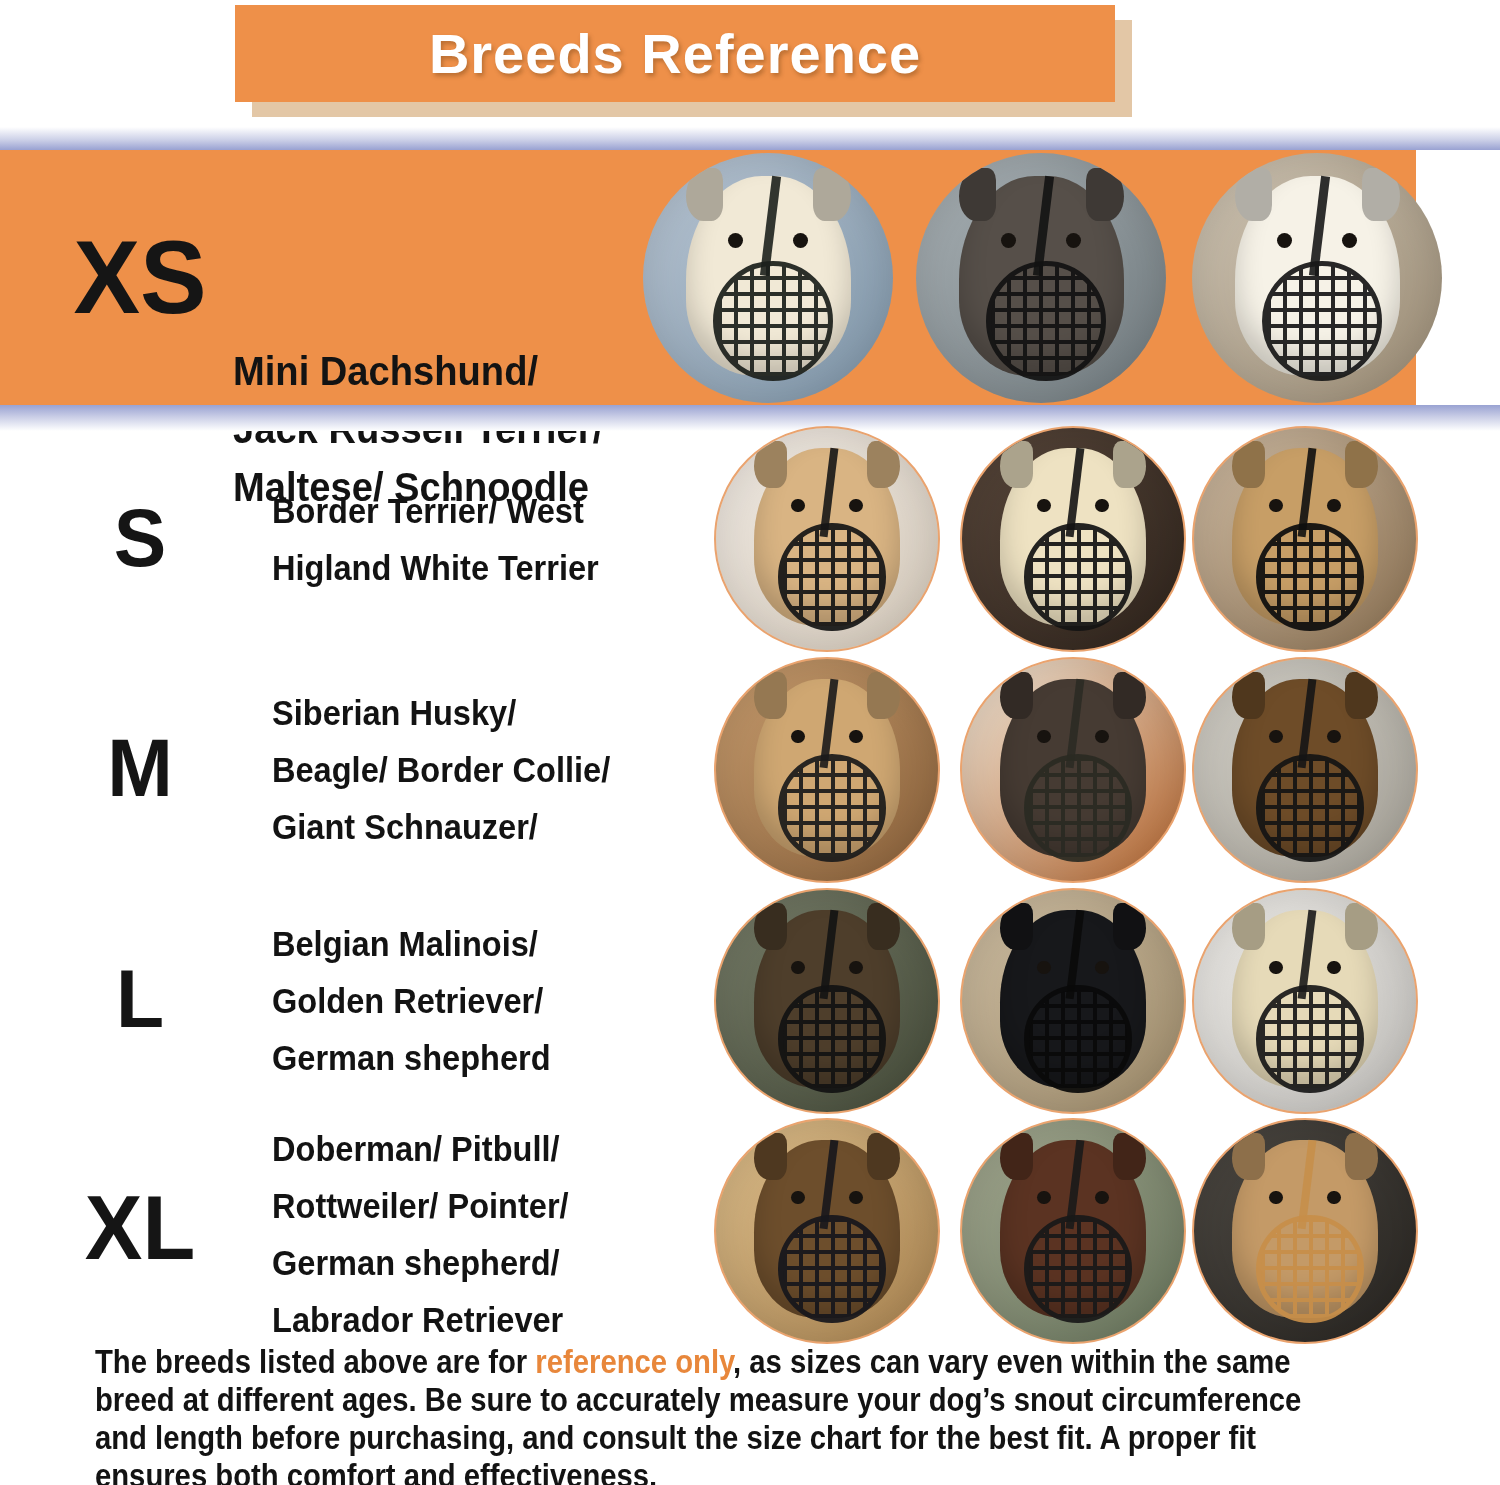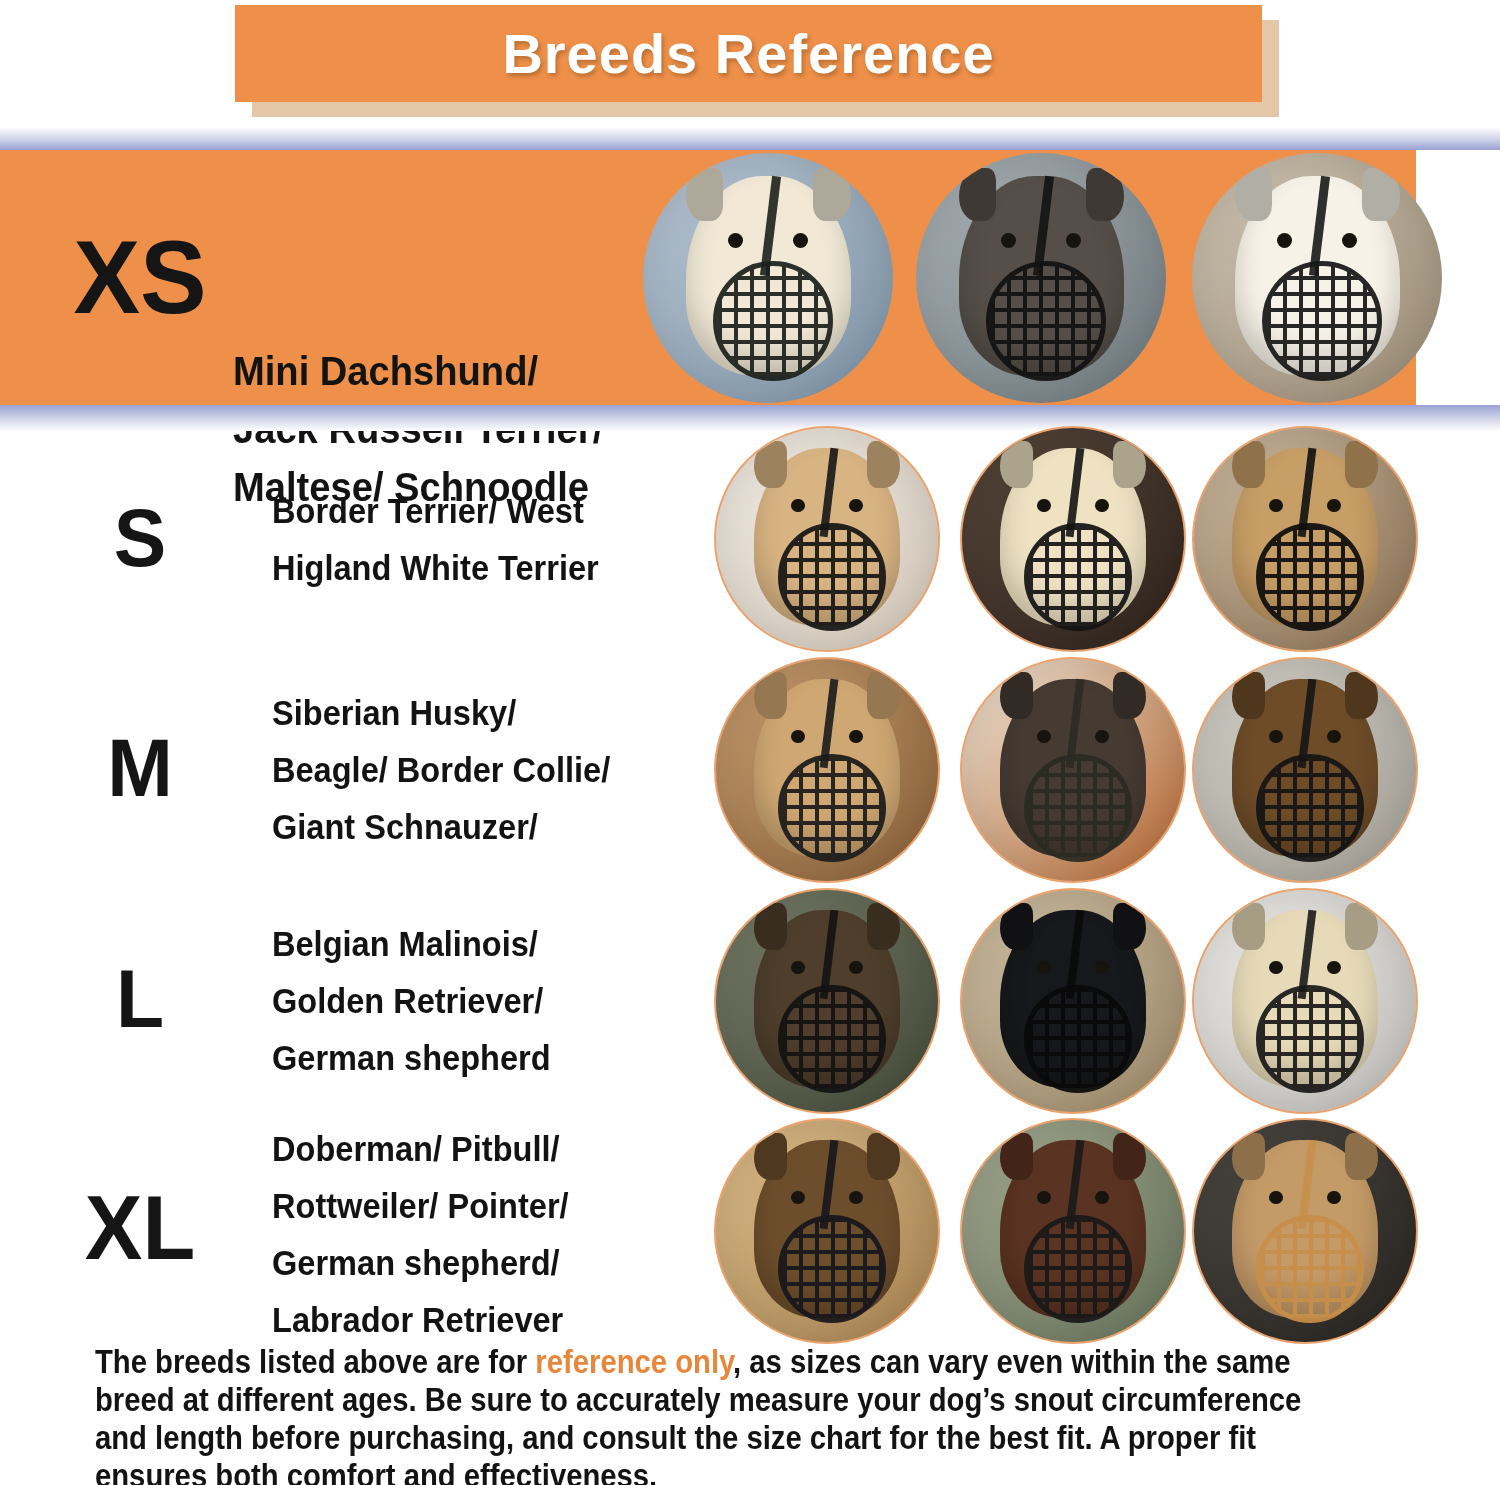--- a/index.html
+++ b/index.html
@@ -5,21 +5,21 @@
   html,body{margin:0;padding:0;}
   body{
     width:1500px;height:1485px;position:relative;overflow:hidden;
     background:#ffffff;font-family:"Liberation Sans", sans-serif;
     color:var(--text_black,#111);
   }
   .page{position:absolute;inset:0;}
 
   
   .banner{
-    position:absolute;left:235px;top:5px;width:1027px;height:97px;
+    position:absolute;left:235px;top:5px;width:880px;height:97px;
     background:var(--orange,#EE9049);
     box-shadow:17px 15px 0 0 var(--banner_shadow,#E3C7A6);
     display:flex;align-items:center;justify-content:center;
   }
   .banner-text{
     color:var(--title_white,#fff);font-size:56px;font-weight:bold;letter-spacing:1px;
     text-shadow:2px 3px 4px rgba(90,50,10,.35);
   }
 
   

